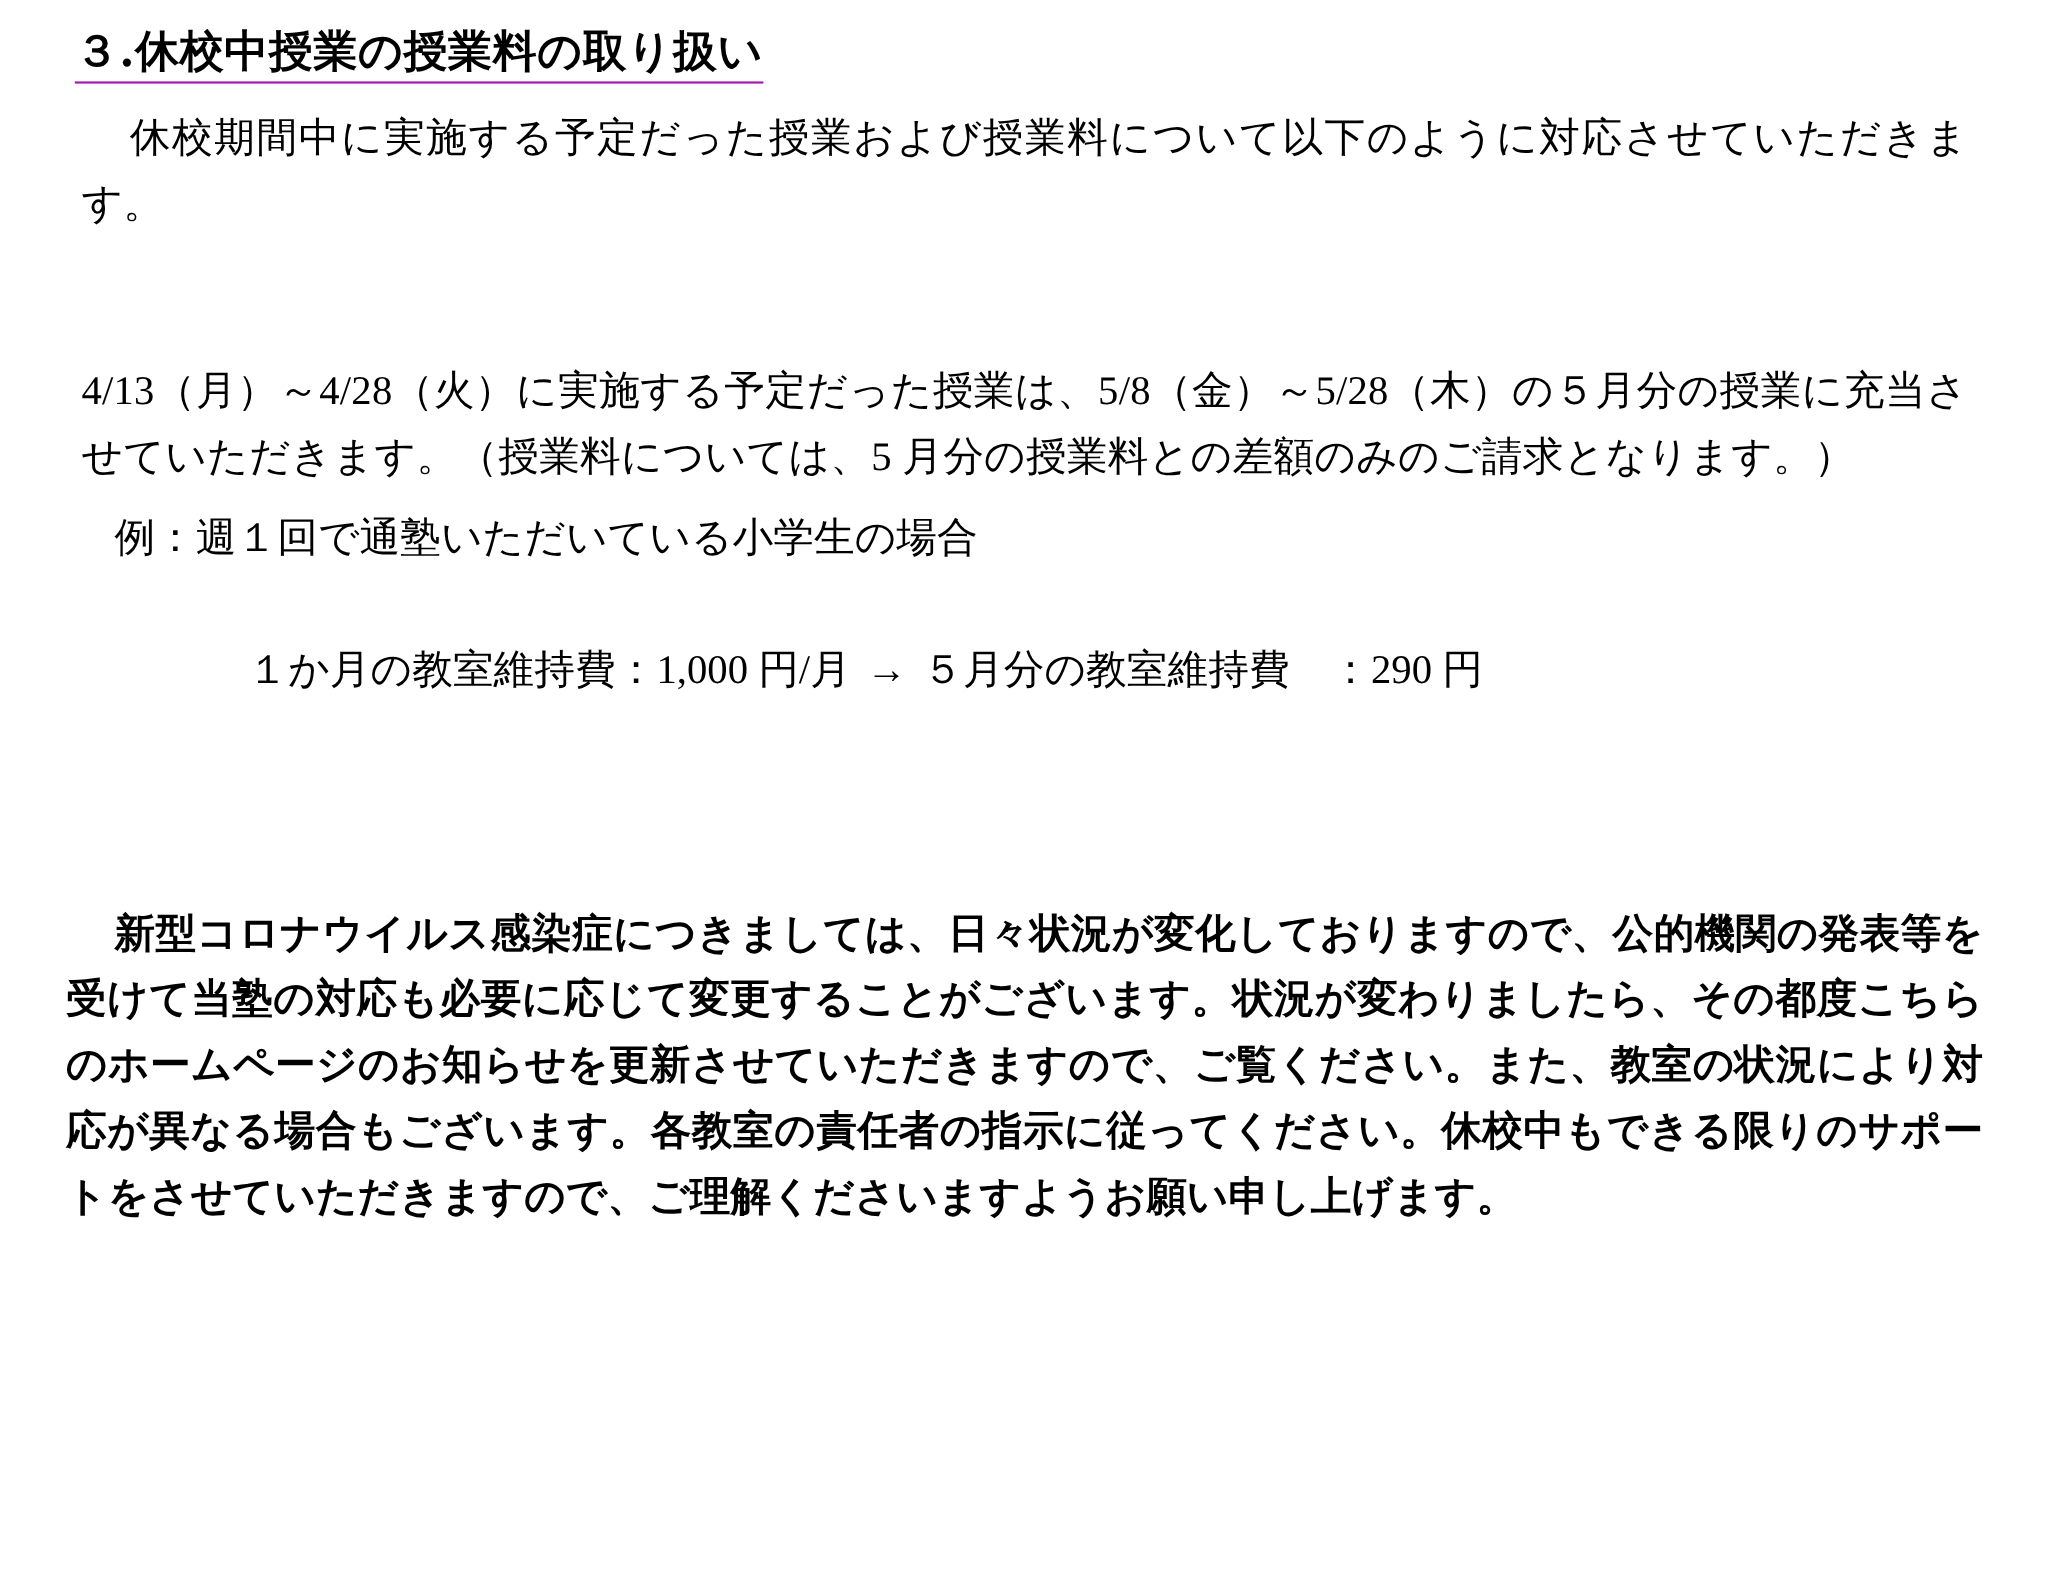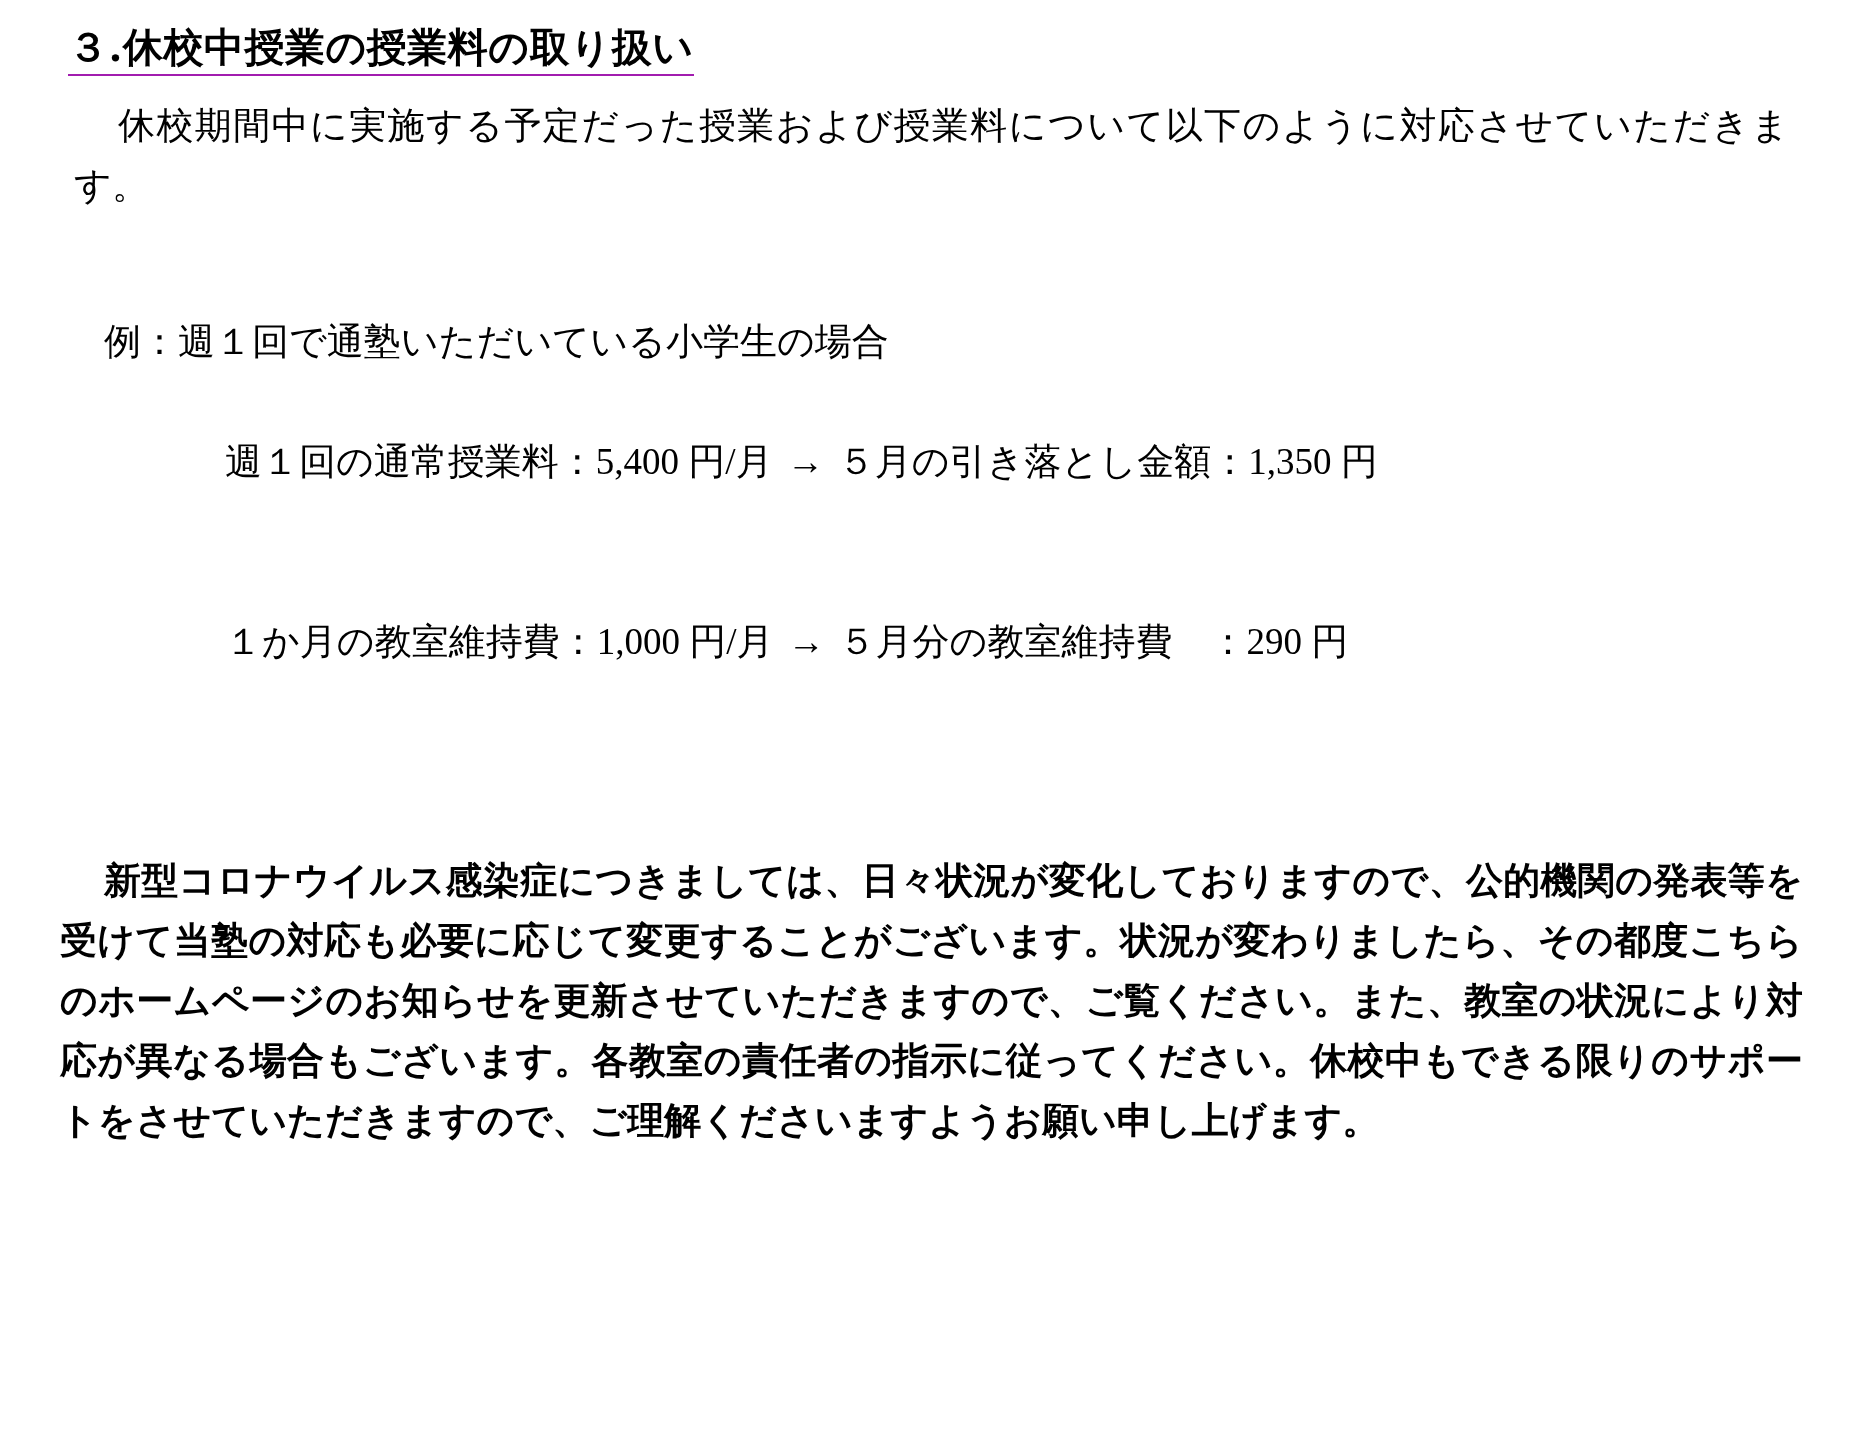--- a/index.html
+++ b/index.html
@@ -79,26 +79,24 @@
 <div class="page">
 
   <div>
     <h1 class="section-heading">３.休校中授業の授業料の取り扱い</h1>
   </div>
 
   <p class="para indent1">休校期間中に実施する予定だった授業および授業料について以下のように対応させていただきます。</p>
 
   <div class="block-gap-lg"></div>
 
+  <p class="para">4/13（月）～4/28（火）に実施する予定だった授業は、5/8（金）～5/28（木）の５月分の授業に充当させていただきます。（授業料については、5 月分の授業料との差額のみのご請求となります。）</p>
 
   <p class="example-line example-head">例：週１回で通塾いただいている小学生の場合</p>
 
-  <p class="example-line example-detail">
-    <span>週１回の通常授業料：5,400 円/月</span><span class="arrow">→</span><span>５月の引き落とし金額：1,350 円</span>
-  </p>
 
   <p class="example-line example-detail">
     <span>１か月の教室維持費：1,000 円/月</span><span class="arrow">→</span><span>５月分の教室維持費　：290 円</span>
   </p>
 
   <div class="block-gap-xl"></div>
 
   <p class="closing">新型コロナウイルス感染症につきましては、日々状況が変化しておりますので、公的機関の発表等を受けて当塾の対応も必要に応じて変更することがございます。状況が変わりましたら、その都度こちらのホームページのお知らせを更新させていただきますので、ご覧ください。また、教室の状況により対応が異なる場合もございます。各教室の責任者の指示に従ってください。休校中もできる限りのサポートをさせていただきますので、ご理解くださいますようお願い申し上げます。</p>
 
 </div>

